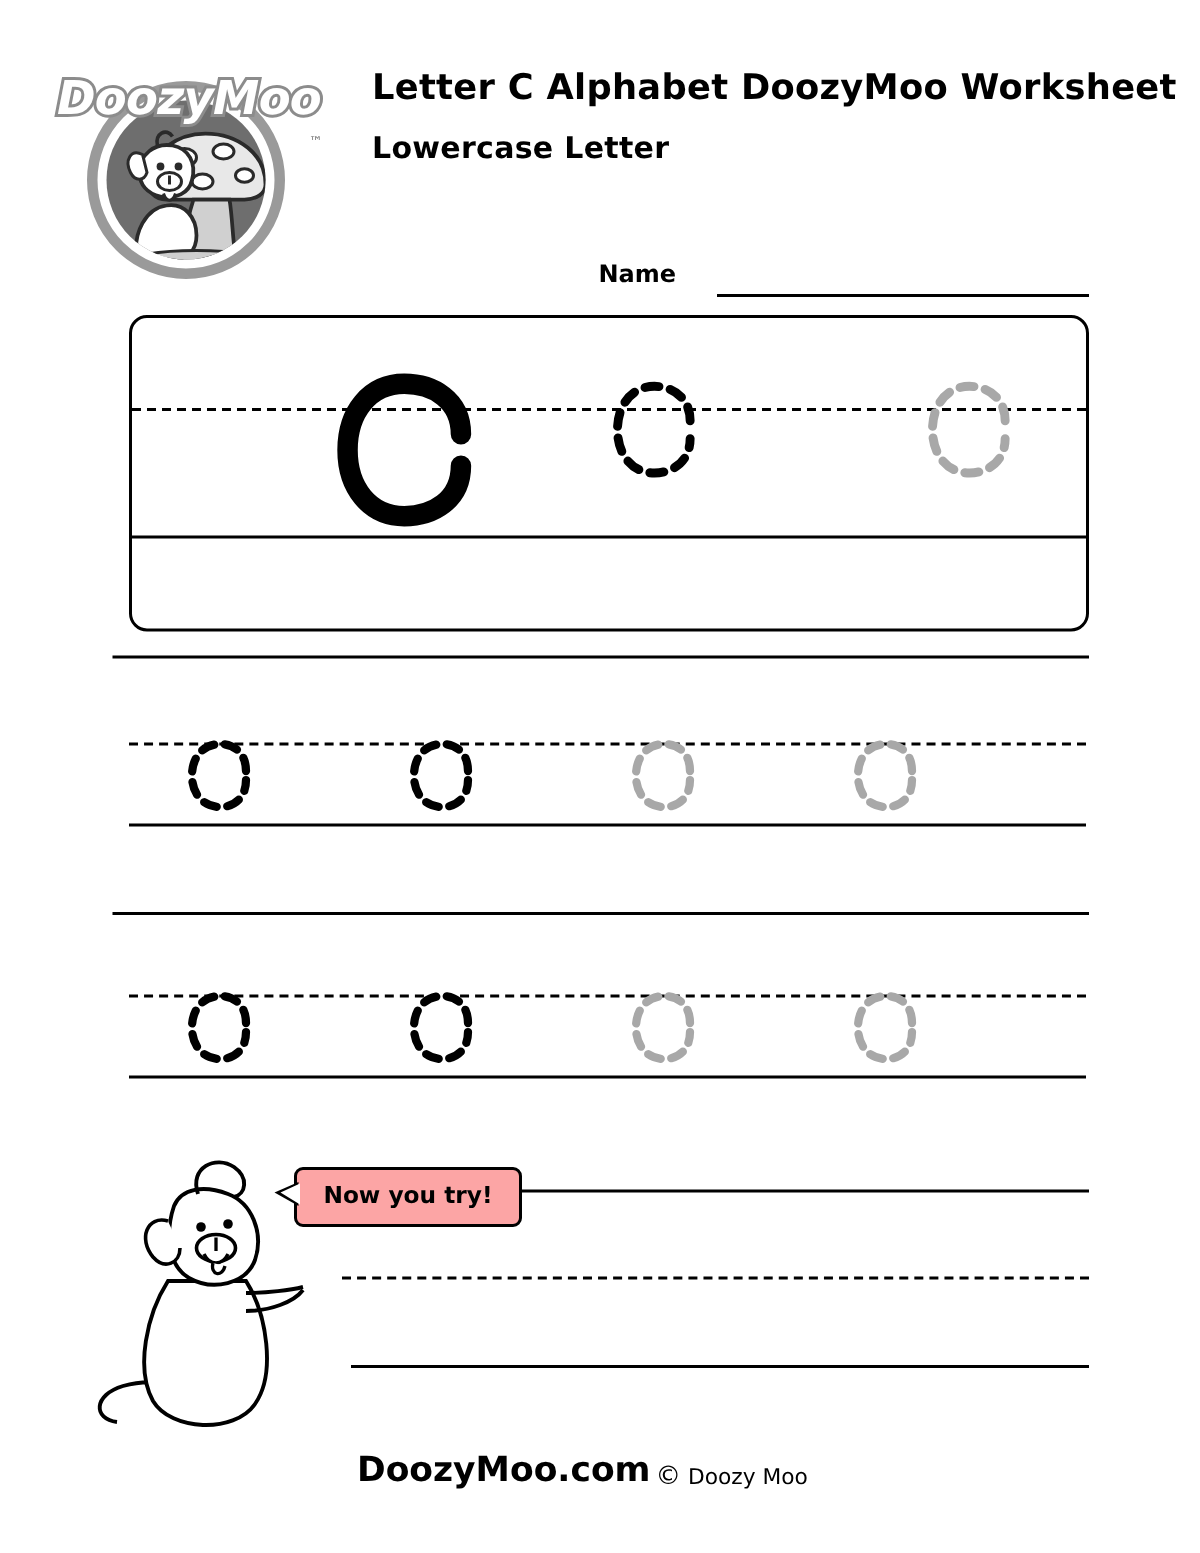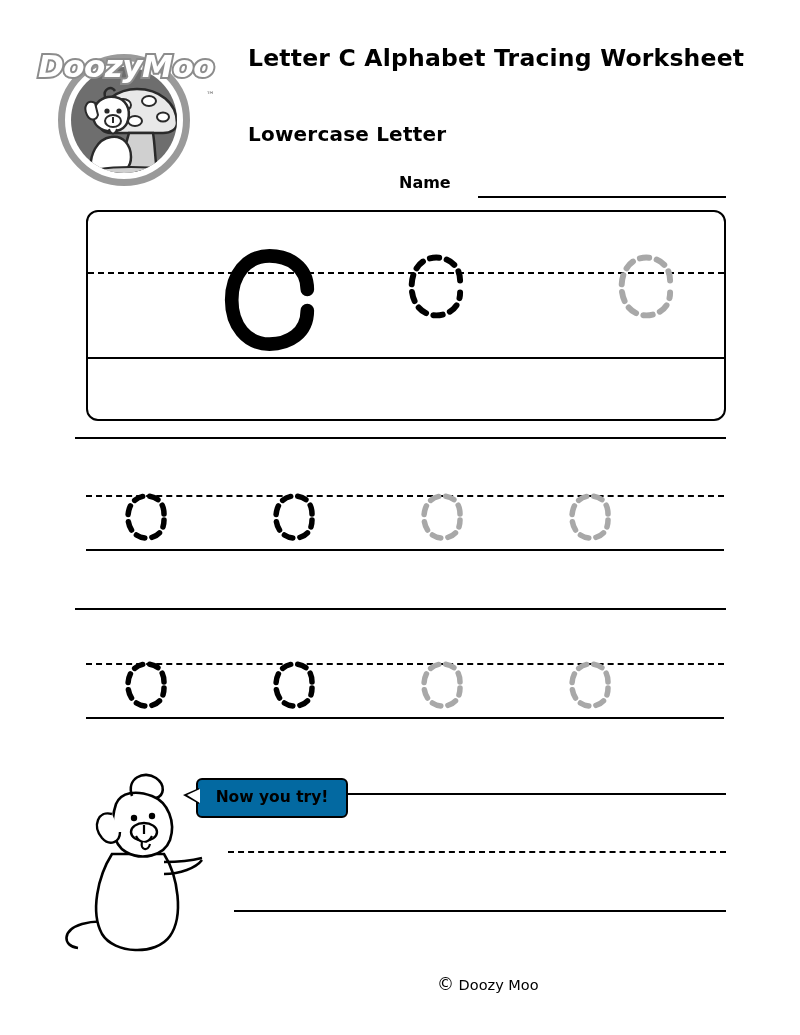--- a/index.html
+++ b/index.html
@@ -88,21 +88,20 @@
     white-space: nowrap;
   }
   .title-sub {
     position: absolute;
     left: 248px;
     top: 86px;
     font-size: 20px;
     font-weight: bold;
     letter-spacing: 0.2px;
     white-space: nowrap;
-    margin-top: 36px;
   }
 
   
   .name-label {
     position: absolute;
     left: 399px;
     top: 173px;
     font-size: 16px;
     font-weight: bold;
   }
@@ -166,21 +165,21 @@
 
   
   .bubble {
     position: absolute;
     left: 196px;
     top: 778px;
     width: 148px;
     height: 36px;
     border: 2px solid #000;
     border-radius: 6px;
-    background: #0369a1;
+    background: #fca5a5;
     z-index: 5;
   }
   .bubble-text {
     position: absolute;
     left: 0;
     top: 0;
     width: 148px;
     height: 36px;
     line-height: 34px;
     text-align: center;
@@ -262,21 +261,21 @@
           <ellipse cx="60" cy="108" rx="46" ry="8" fill="#cfcfcf" stroke="#2a2a2a" stroke-width="2"></ellipse>
         </svg>
       </div>
     </div>
     <div class="logo-text">
       <span>DoozyMoo</span>
     </div>
     <div class="logo-tm">™</div>
   </div>
 
-  <div class="title-main">Letter C Alphabet Tracing Worksheet</div>
+  <div class="title-main">Letter C Alphabet DoozyMoo Worksheet</div>
   <div class="title-sub">Lowercase Letter</div>
 
   <div class="name-label">Name</div>
   <div class="name-rule"></div>
 
   <div class="big-box"></div>
   <div class="big-box-dashed"></div>
   <div class="big-box-solid"></div>
 
   <svg style="position:absolute;left:86px;top:210px;" width="640" height="211" viewBox="0 0 640 211">
@@ -341,18 +340,19 @@
     <path d="M104 92 C118 92 134 90 142 88" fill="none" stroke="#000" stroke-width="2.6"></path>
     <path d="M104 104 C120 104 136 98 142 90" fill="none" stroke="#000" stroke-width="2.6"></path>
   </svg>
 
   <div class="bubble">
     <div class="bubble-tail"></div>
     <div class="bubble-tail-inner"></div>
     <div class="bubble-text">Now you try!</div>
   </div>
 
+  <div class="footer-site">DoozyMoo.com</div>
   <div class="footer-copy">
     <span class="csym">©</span>
     <span>Doozy Moo</span>
   </div>
 
 </div>
 
 </body></html>

